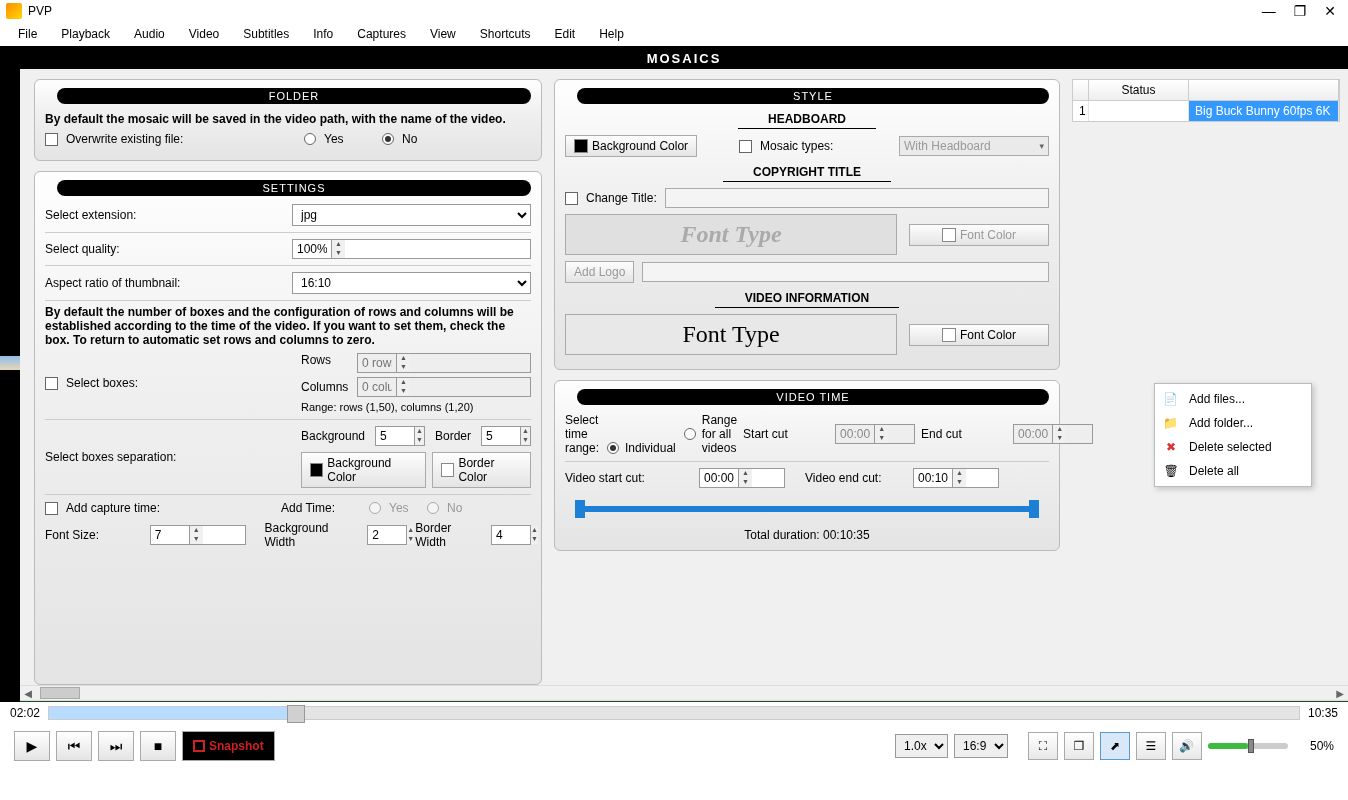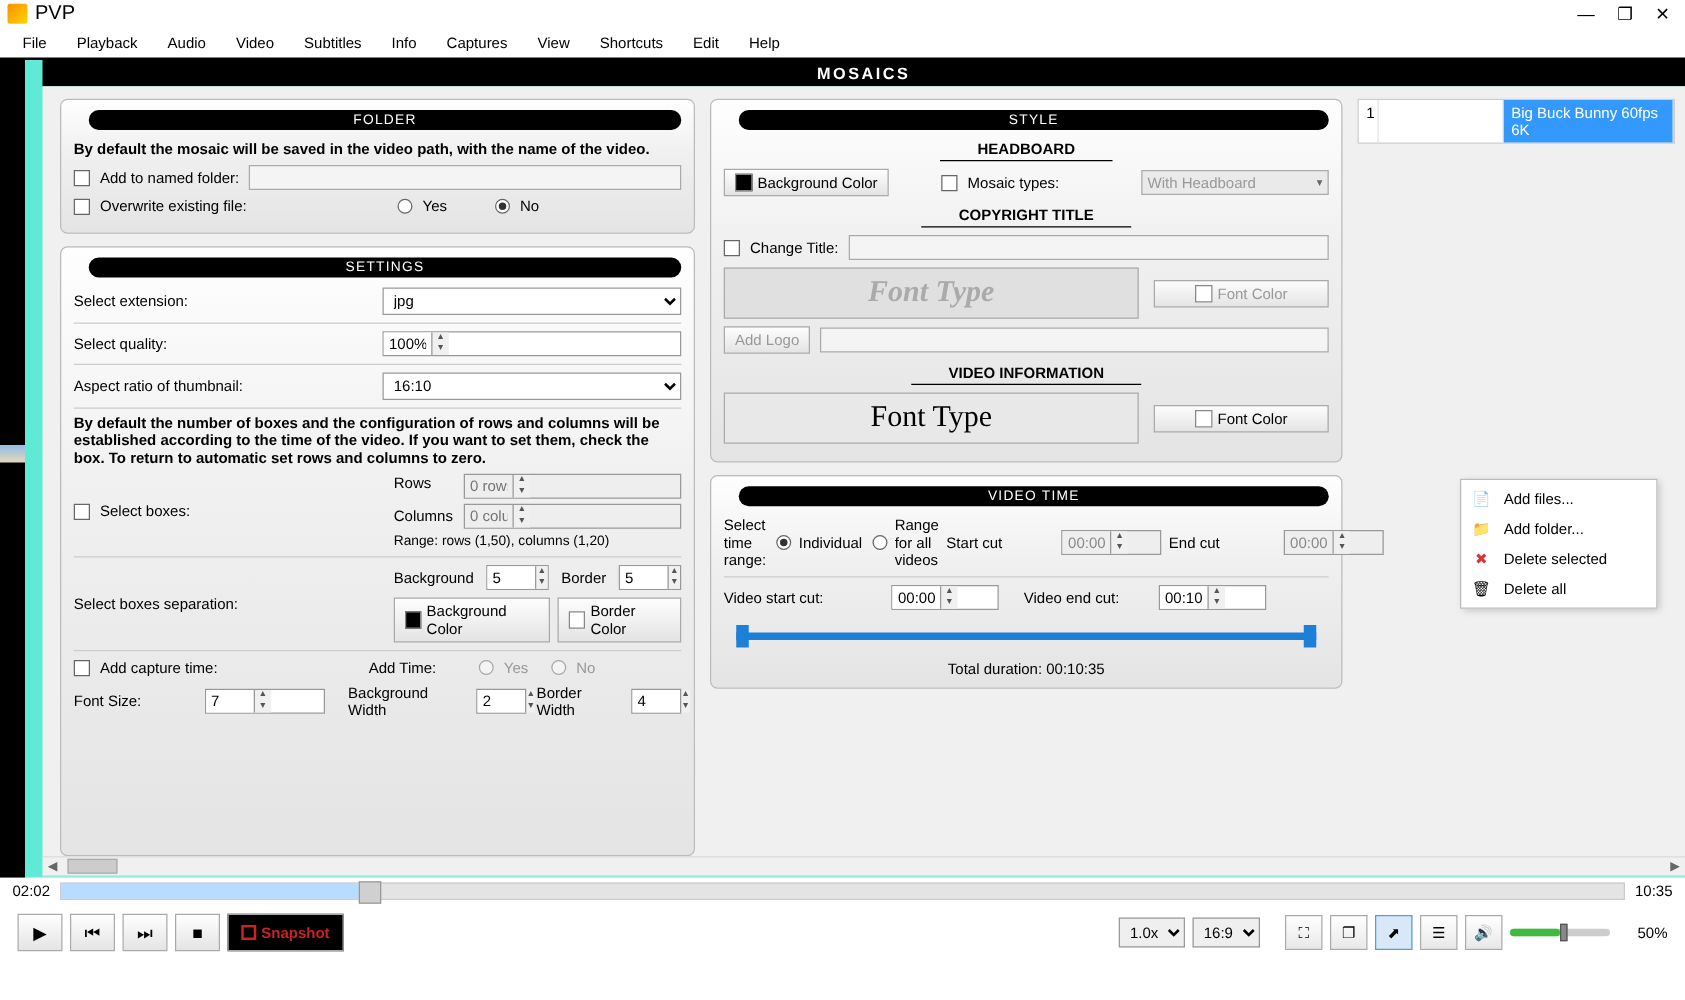--- a/index.html
+++ b/index.html
@@ -1,33 +1,33 @@
 <!DOCTYPE html>
 <html><head>
 <meta charset="utf-8">
 <style>
 * { box-sizing: border-box; margin: 0; padding: 0; font-family: "Segoe UI", Tahoma, sans-serif; font-size: 12px; }
 body { background: #fff; width: 1348px; height: 800px; overflow: hidden; position: relative; }
 
 
 .titlebar { height: 22px; display: flex; align-items: center; padding: 0 6px; }
 .titlebar .icon { width: 16px; height: 16px; background: linear-gradient(135deg,#ff8c00,#ffd700); border-radius: 2px; margin-right: 6px; }
-.titlebar .title { font-size: 16px; }
+.titlebar .title { font-size: 12px; }
 .titlebar .winbtns { margin-left: auto; display: flex; gap: 18px; padding-right: 6px; }
 .titlebar .winbtns span { font-size: 14px; cursor: pointer; }
 
 
 .menubar { height: 24px; display: flex; align-items: center; padding: 0 6px; gap: 0; }
 .menubar .item { padding: 4px 12px; cursor: pointer; }
 
 
 .blackstrip { background: #000; height: 2px; }
 
 
-.content { display: flex; height: 654px; background: #5eead4; gap: 14px; }
+.content { display: flex; height: 654px; background: #14532d; }
 .leftblack { width: 20px; background: #000; position: relative; }
 .leftblack .thumb { position: absolute; top: 308px; width: 20px; height: 14px; background: linear-gradient(180deg,#8fbce8,#e8d8b8); }
 
 .maincol { flex: 1; display: flex; flex-direction: column; }
 .mosaics-header { background: #000; color: #fff; text-align: center; font-weight: bold; letter-spacing: 2px; padding: 3px 0; font-size: 13px; }
 
 .panels { display: flex; gap: 12px; padding: 10px 8px 0 14px; background: #f0f0f0; height: 616px; overflow: hidden; }
 
 .leftpanel { width: 508px; display: flex; flex-direction: column; gap: 10px; }
 .midpanel { width: 506px; display: flex; flex-direction: column; gap: 10px; }
@@ -148,25 +148,20 @@
   <div class="maincol">
     <div class="mosaics-header">MOSAICS</div>
     <div class="panels">
 
       <div class="leftpanel">
         <div class="card">
           <div class="section-title">FOLDER</div>
           <p class="bold">By default the mosaic will be saved in the video path, with the name of the video.</p>
           <div class="row">
             <span class="chk"></span>
-            <label>Add to named folder:</label>
-            <input type="text" class="field" style="flex: 1 1 0%;">
-          </div>
-          <div class="row">
-            <span class="chk"></span>
             <label style="width:230px">Overwrite existing file:</label>
             <span class="radio"></span>
             <label style="width:50px">Yes</label>
             <span class="radio checked"></span>
             <label>No</label>
           </div>
         </div>
 
         <div class="card" style="flex:1;overflow:hidden">
           <div class="section-title">SETTINGS</div>
@@ -333,21 +328,21 @@
             <div class="fontbtn" style="flex:1;background:#e8e8e8">Font Type</div>
             <span class="btn" style="width:140px;justify-content:center">
                 <span class="swatch white"></span>
                 <span>Font Color</span>
               </span>
           </div>
         </div>
 
         <div class="card">
           <div class="section-title">VIDEO TIME</div>
-          <div class="row" style="align-items:center">
+          <div class="row" style="align-items:flex-end">
             <label style="width:106px">Select time range:</label>
             <div style="display:flex;gap:6px;align-items:center;width:160px">
               <span class="radio checked"></span>
               <label>Individual</label>
             </div>
             <div style="display:flex;flex-direction:row;gap:6px;flex:1">
               <div style="display:flex;gap:6px;align-items:center">
                 <span class="radio"></span>
                 <label>Range for all videos</label>
               </div>
@@ -396,20 +391,25 @@
             <div class="track"></div>
             <div class="handle" style="left:0"></div>
             <div class="handle" style="right:0"></div>
           </div>
           <div style="text-align:center">Total duration: 00:10:35</div>
         </div>
       </div>
 
       <div class="rightpanel">
         <div class="table">
+          <div class="hdr">
+            <div class="cell" style="width:16px"></div>
+            <div class="cell" style="width:100px">Status</div>
+            <div class="cell" style="flex:1"></div>
+          </div>
           <div class="trow selected">
             <div class="cell" style="width:16px;text-align:right">1</div>
             <div class="cell" style="width:100px"></div>
             <div class="cell name" style="flex:1">Big Buck Bunny 60fps 6K</div>
           </div>
         </div>
         <div class="contextmenu">
           <div class="mi">
               <span class="ico">📄</span>
               <span>Add files...</span>

